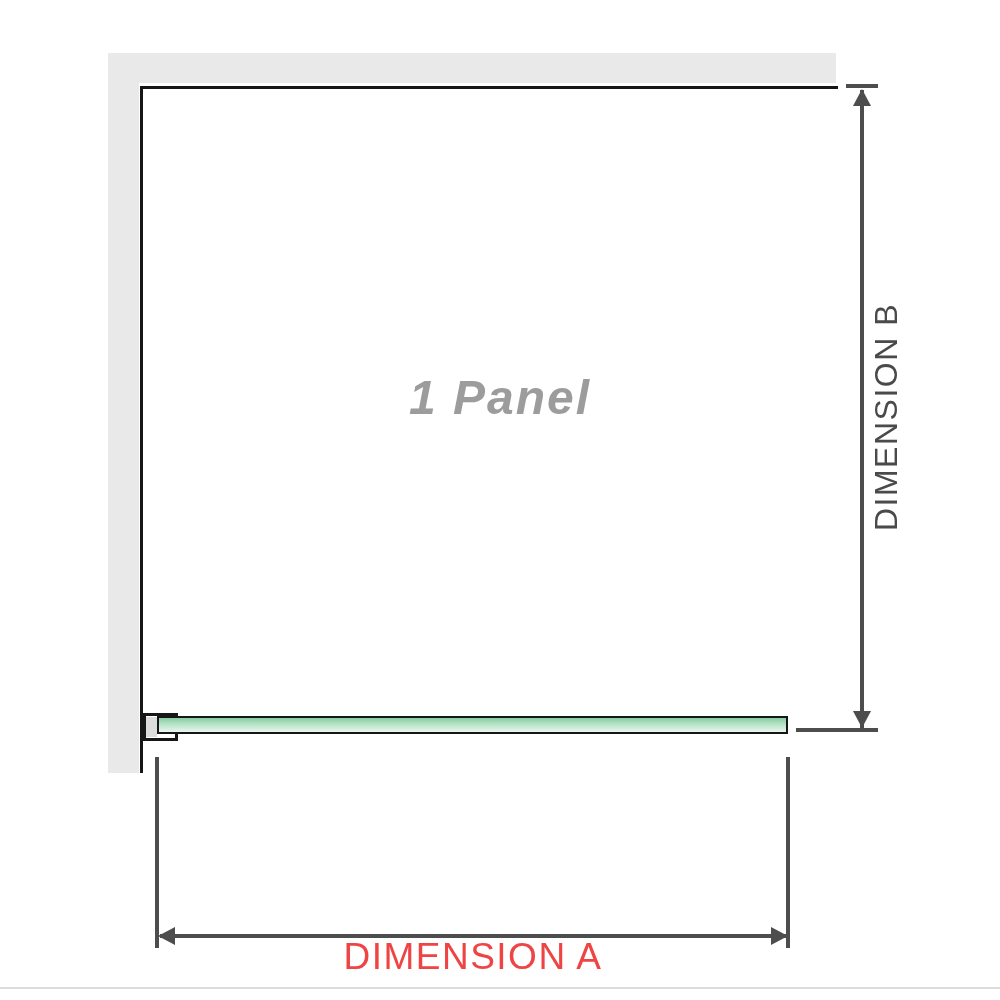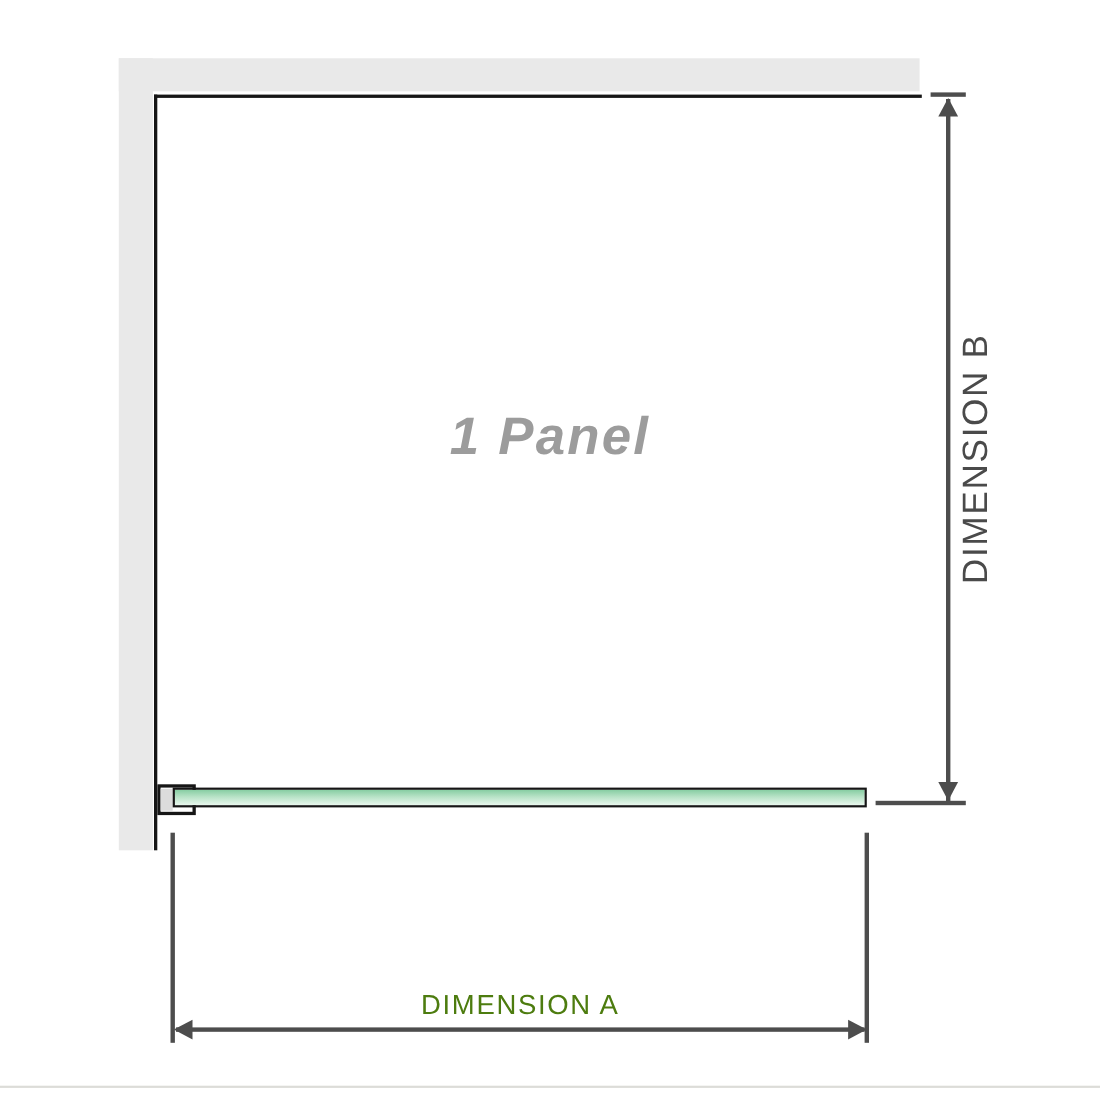--- a/index.html
+++ b/index.html
@@ -72,26 +72,26 @@
     left:158px; top:927px; width:0; height:0;
     border-top:9px solid transparent; border-bottom:9px solid transparent;
     border-right:17px solid #4d4d4d;
   }
   .dim-a-arrow-right {
     left:771px; top:927px; width:0; height:0;
     border-top:9px solid transparent; border-bottom:9px solid transparent;
     border-left:17px solid #4d4d4d;
   }
   .dim-a-label {
-    left:258px; top:894px; width:430px; height:40px;
+    left:258px; top:937px; width:430px; height:40px;
     text-align:center;
-    font-size:25px;
+    font-size:37px;
     font-weight:300;
     letter-spacing:1.5px;
-    color:#4d7c0f;
+    color:#ef4444;
     line-height:40px;
   }
 
   
   .dim-b-line { left:860px; top:90px; width:4px; height:640px; background:#4d4d4d; }
   .dim-b-tick-top    { left:846px; top:84px;  width:32px; height:4px; background:#4d4d4d; }
   .dim-b-tick-bottom { left:796px; top:728px; width:82px; height:4px; background:#4d4d4d; }
   .dim-b-arrow-up {
     left:853px; top:89px; width:0; height:0;
     border-left:9px solid transparent; border-right:9px solid transparent;

